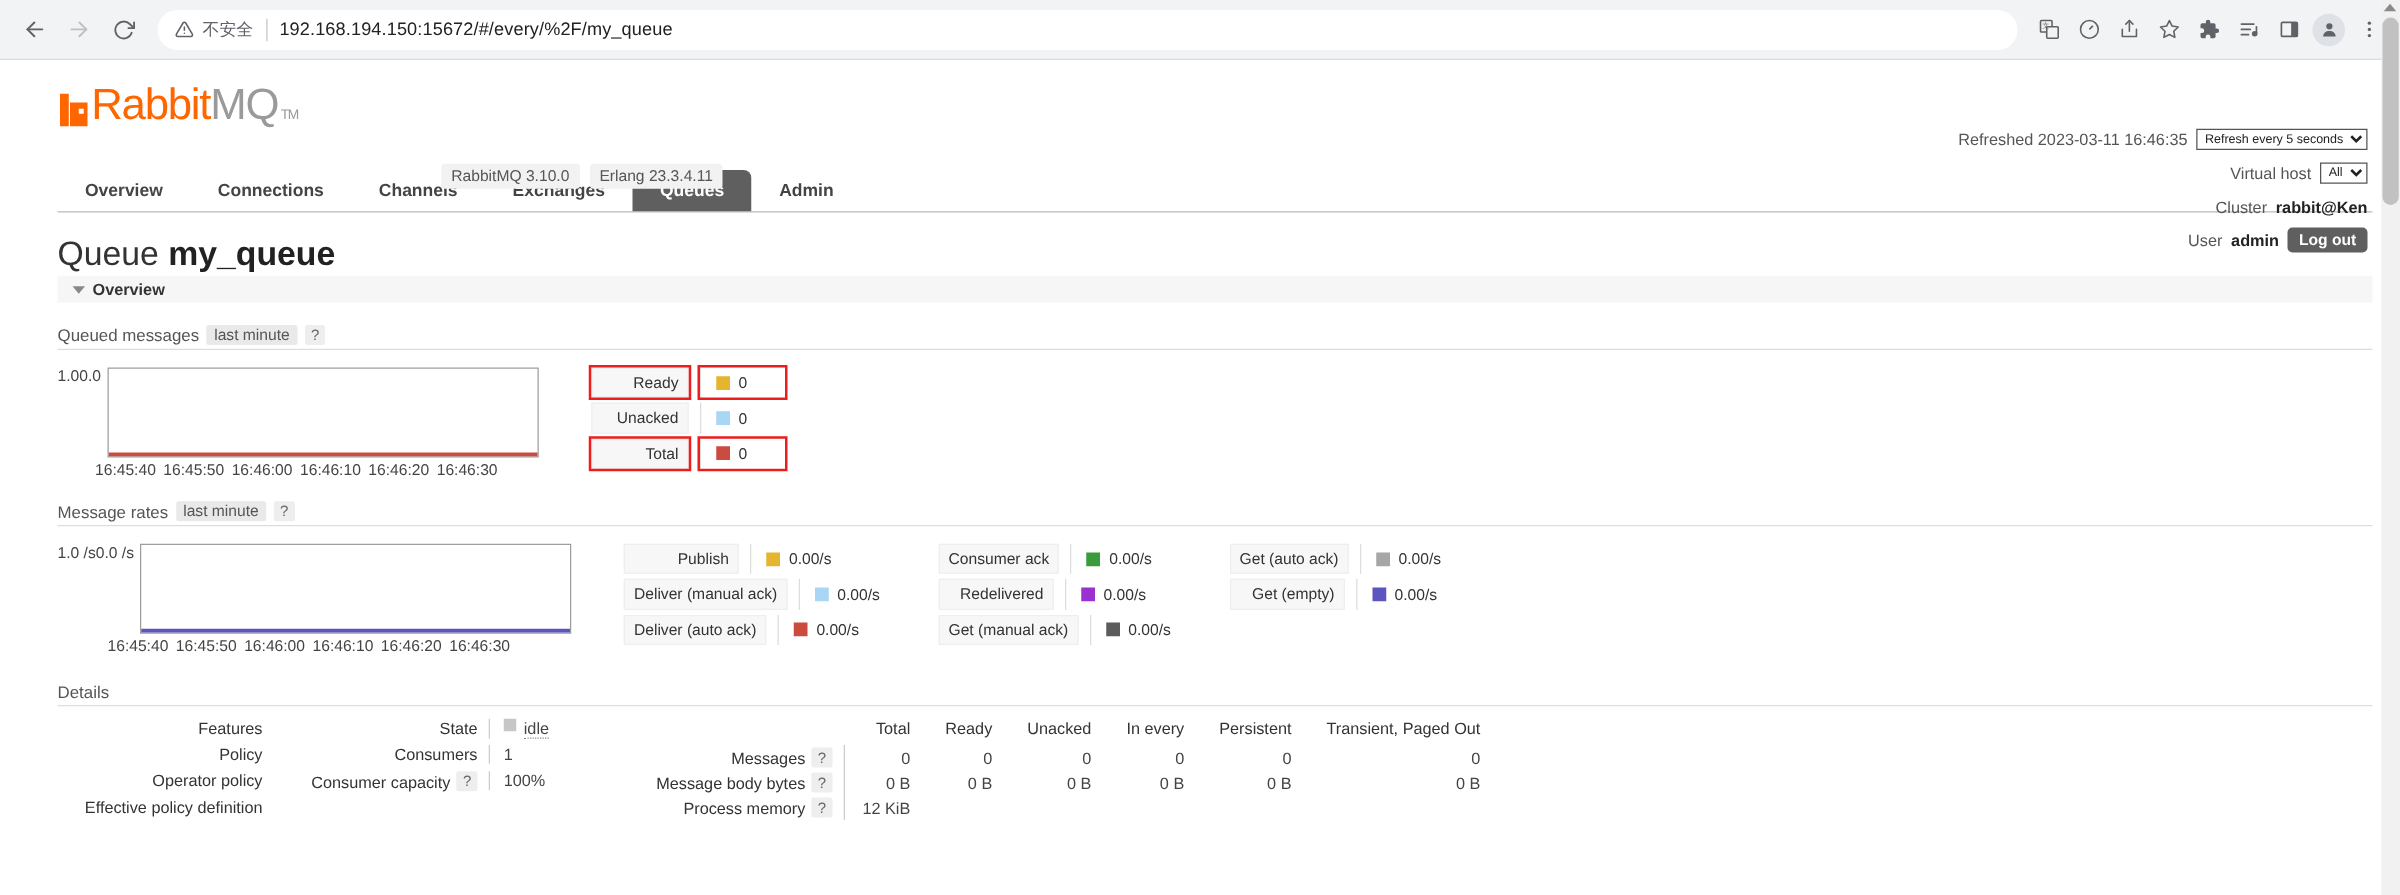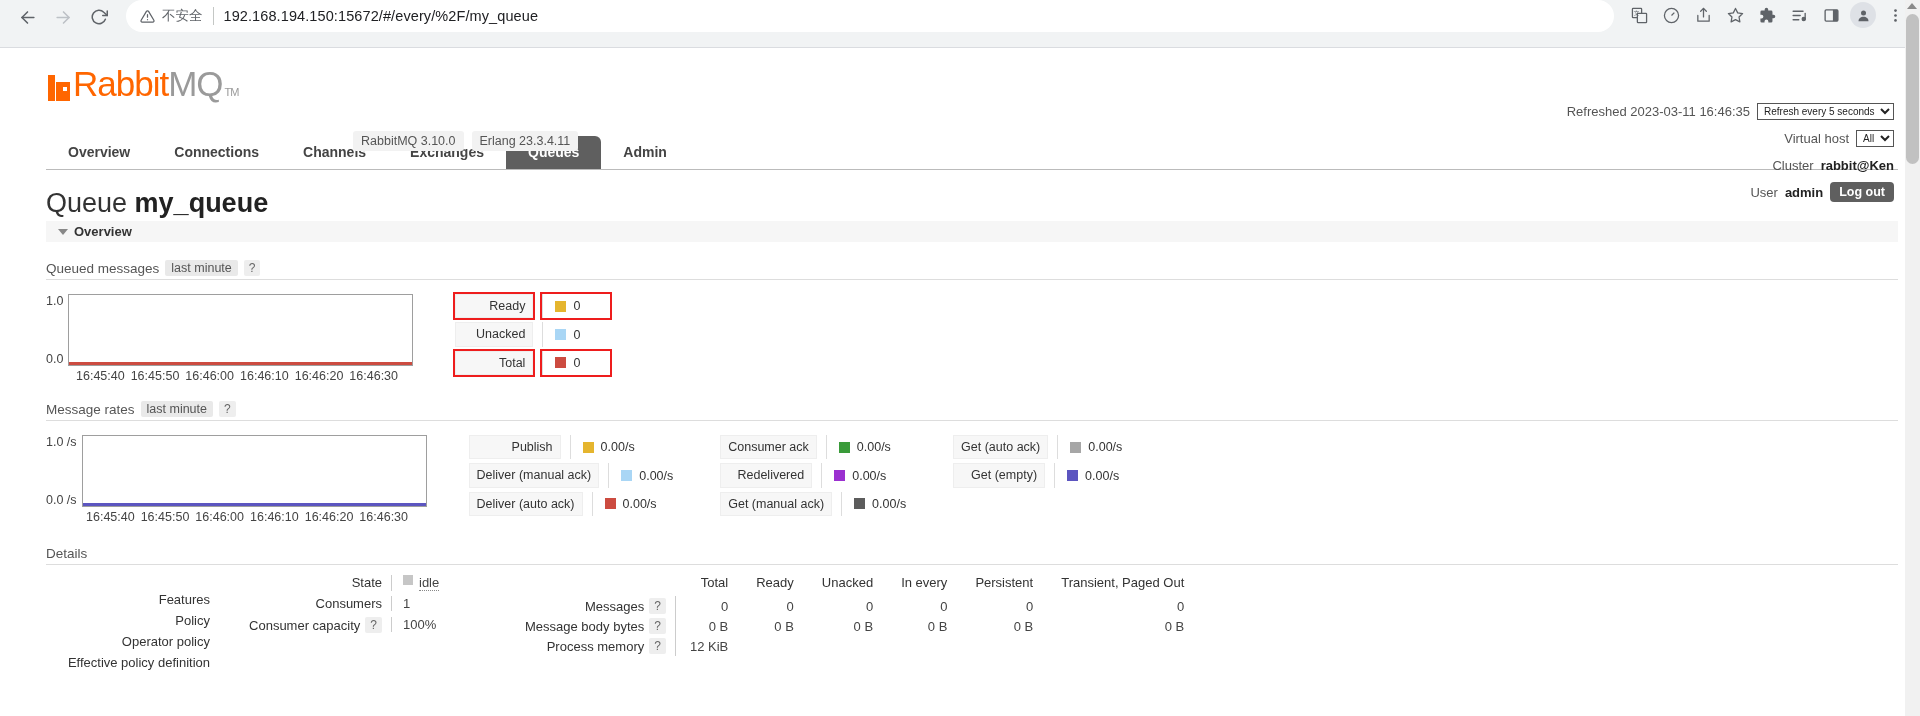--- a/index.html
+++ b/index.html
@@ -9,21 +9,21 @@
     background:#ffffff;
     font-family:"Liberation Sans", sans-serif;
     font-size:13px;
     color:#333;
     overflow:hidden;
   }
 
   
   .browser-bar{
     height:48px; background:#f1f3f4;
-    display:flex; align-items:flex-start;
+    display:flex; align-items:center;
     padding:0 10px; gap:2px;
     border-bottom:1px solid #dadce0;
   }
   .nav-btn{
     width:34px;height:34px;border-radius:50%;
     display:flex;align-items:center;justify-content:center;
     color:#5f6368; cursor:pointer; flex:0 0 auto;
   }
   .nav-btn svg{display:block;}
   .omnibox{
@@ -108,21 +108,21 @@
   
   .sub-hd{ display:flex;align-items:center;gap:6px; margin-top:18px; padding-bottom:3px;
     border-bottom:1px solid #ddd; font-size:13.5px; color:#555;}
   .chip{background:#e9e9e9;color:#555;padding:1px 6px;font-size:12.5px;border-radius:2px;cursor:pointer;}
   .qmark{background:#eee;color:#666;padding:1px 5px;font-size:12px;border-radius:2px;cursor:pointer;}
 
   
   .chart-row{ display:flex; align-items:flex-start; margin-top:14px;}
   .chart-block{ flex:0 0 auto; }
   .chart-wrap{ display:flex; align-items:flex-start;}
-  .y-axis{ display:flex;flex-direction:column;justify-content:space-between;
+  .y-axis{ display:flex;flex-direction:row;justify-content:space-between;
     height:72px; text-align:right; font-size:12.5px; color:#444; padding-right:5px;}
   .plot{
     width:345px;height:72px;border:1px solid #9e9e9e;background:#fff;position:relative;
   }
   .plot .zeroline{ position:absolute;left:0;right:0;bottom:0;height:3px;}
   .x-axis{ display:flex; font-size:12.5px; color:#444; margin-top:3px; gap:6px;}
   .x-axis span{white-space:nowrap;}
 
   
   .legend-cols{ display:flex; margin-left:42px; align-items:flex-start;}
@@ -466,21 +466,21 @@
               <span>0.00/s</span>
             </div>
           </div>
         </div>
       </div>
   </div>
 
   <div class="details-hd">Details</div>
 
   <div class="details-row">
-    <div class="dl" style="width:185px;margin-top:17px;" id="det-left">
+    <div class="dl" style="width:185px;" id="det-left">
         <div class="dl-line">
           <div class="dl-k" style="width: 100%;">Features</div>
           <div class="dl-v" style="min-width: 6px;"></div>
         </div>
         <div class="dl-line">
           <div class="dl-k" style="width: 100%;">Policy</div>
           <div class="dl-v" style="min-width: 6px;"></div>
         </div>
         <div class="dl-line">
           <div class="dl-k" style="width: 100%;">Operator policy</div>

